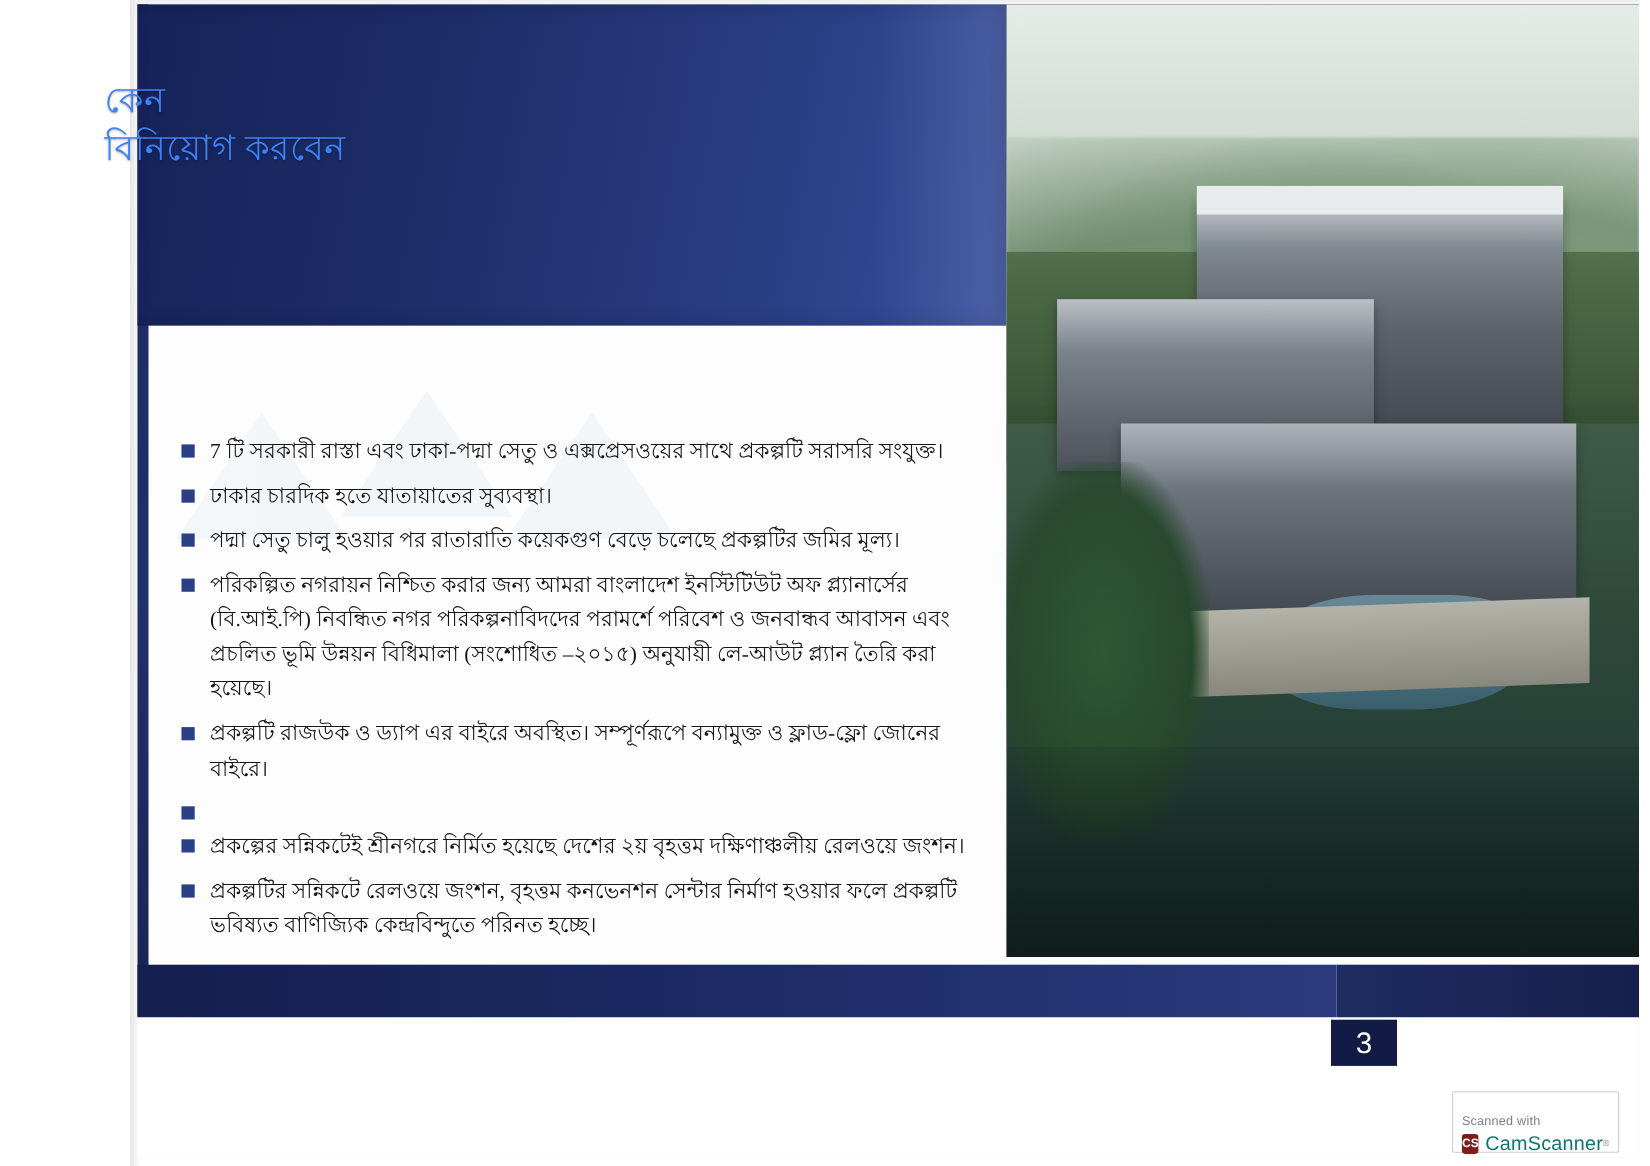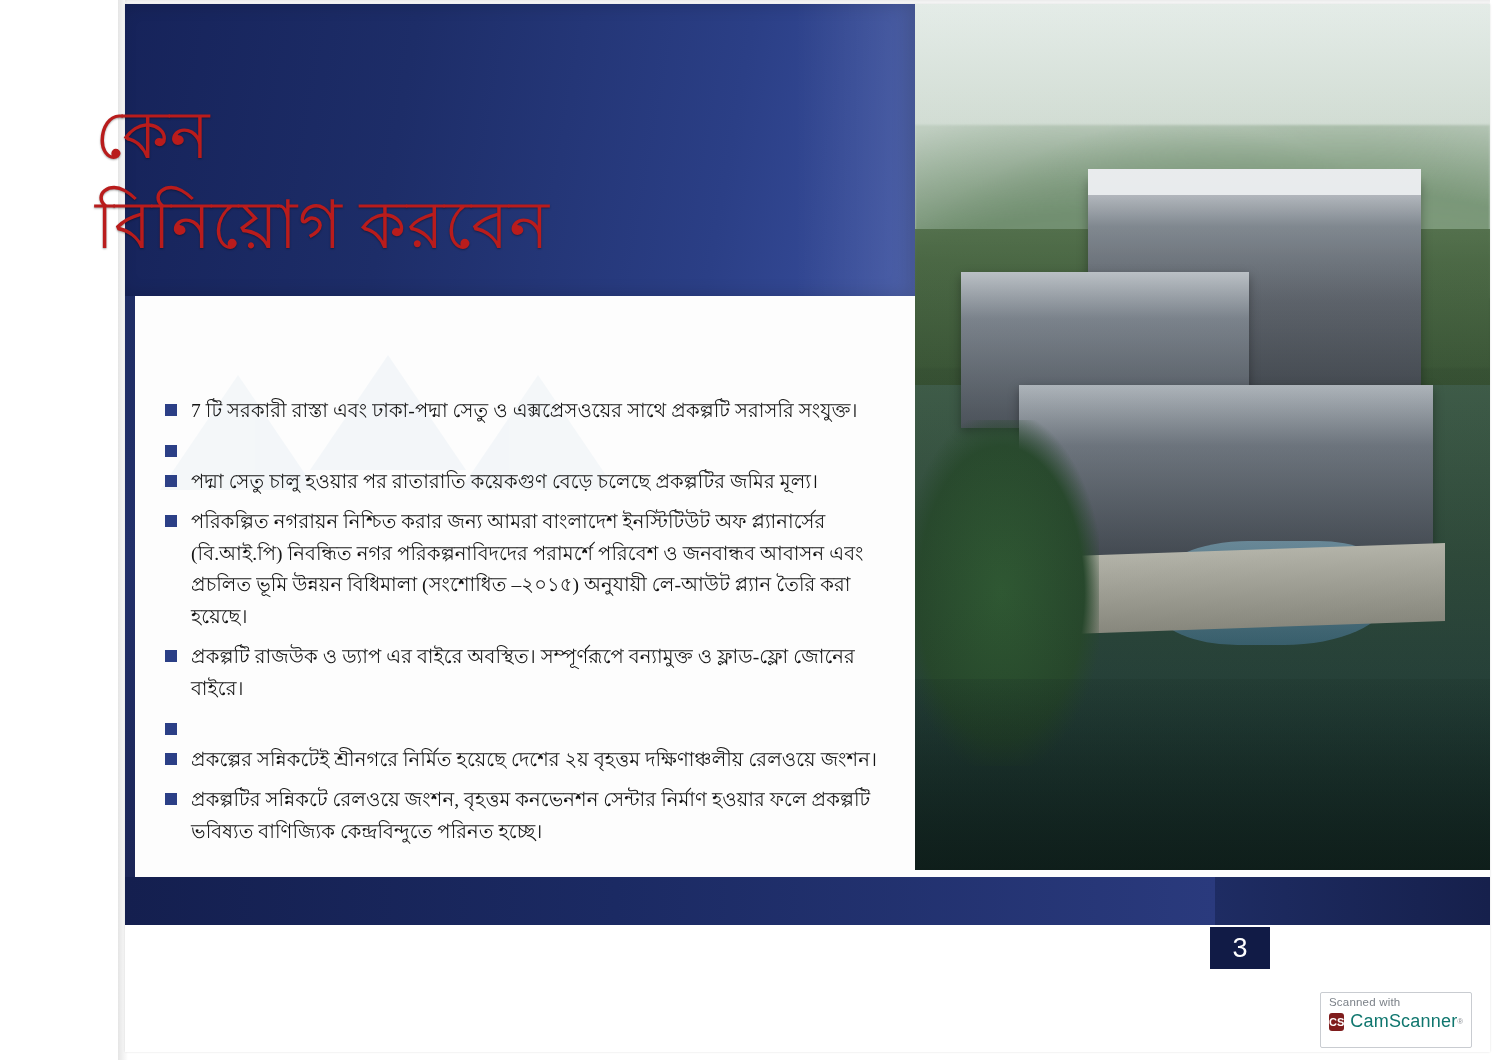--- a/index.html
+++ b/index.html
@@ -58,27 +58,26 @@
   .header-banner .sheen {
     position: absolute;
     right: 0; top: 0;
     width: 120px; height: 100%;
     background: linear-gradient(90deg, rgba(255,255,255,0.0), rgba(255,255,255,0.10));
   }
   .header-title {
     position: absolute;
     left: 95px;
     top: 70px;
-    color: #b91c1c;
-    font-size: 67px;
+    color: #3b82f6;
+    font-size: 32px;
     line-height: 1.35;
     font-family: "Liberation Serif", serif;
     letter-spacing: 0.5px;
     text-shadow: 0 1px 2px rgba(0,0,0,0.35);
-    margin-top: 20px;
   }
   .header-title .l2 { display:block; }
 
   
   .photo {
     position: absolute;
     left: 915px;
     top: 4px;
     width: 575px;
     height: 866px;
@@ -231,21 +230,21 @@
   .camscanner {
     position: absolute;
     right: 28px;
     bottom: 12px;
     width: 152px;
     height: 56px;
     border: 1px solid #c9ccd1;
     background: #ffffff;
     border-radius: 2px;
     box-sizing: border-box;
-    padding: 3px 8px;
+    padding: 21px 8px;
     font-family: "Liberation Sans", sans-serif;
     color: #5b6066;
   }
   .camscanner .scanned-with {
     font-size: 11.5px;
     color: #7b8188;
     letter-spacing: 0.2px;
   }
   .camscanner .brand-row {
     display: flex;
@@ -321,20 +320,21 @@
     <div class="tri t3"></div>
   </div>
 
   <div class="content">
     <div class="bullet-row">
       <span class="bullet-mark"></span>
       <span class="bullet-text">7 টি সরকারী রাস্তা এবং ঢাকা-পদ্মা সেতু ও এক্সপ্রেসওয়ের সাথে প্রকল্পটি সরাসরি সংযুক্ত।</span>
     </div>
     <div class="bullet-row">
       <span class="bullet-mark"></span>
+      <span class="bullet-text">ঢাকার চারদিক হতে যাতায়াতের সুব্যবস্থা।</span>
     </div>
     <div class="bullet-row">
       <span class="bullet-mark"></span>
       <span class="bullet-text">পদ্মা সেতু চালু হওয়ার পর রাতারাতি কয়েকগুণ বেড়ে চলেছে প্রকল্পটির জমির মূল্য।</span>
     </div>
     <div class="bullet-row">
       <span class="bullet-mark"></span>
       <span class="bullet-text">পরিকল্পিত নগরায়ন নিশ্চিত করার জন্য আমরা বাংলাদেশ ইনস্টিটিউট অফ প্ল্যানার্সের (বি.আই.পি) নিবন্ধিত নগর পরিকল্পনাবিদদের পরামর্শে পরিবেশ ও জনবান্ধব আবাসন এবং প্রচলিত ভূমি উন্নয়ন বিধিমালা (সংশোধিত –২০১৫) অনুযায়ী লে-আউট প্ল্যান তৈরি করা হয়েছে।</span>
     </div>
     <div class="bullet-row">

